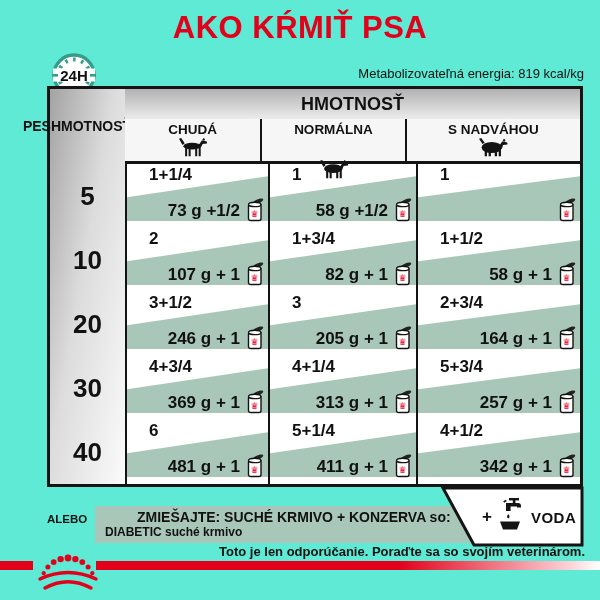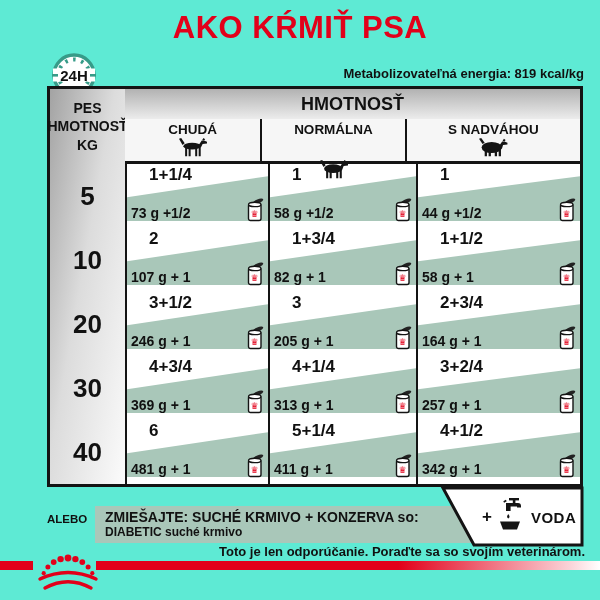--- a/index.html
+++ b/index.html
@@ -3,57 +3,57 @@
 <meta charset="utf-8">
 <style>
   * { margin:0; padding:0; box-sizing:border-box; }
   body { font-family:"Liberation Sans", sans-serif; background:#fff; }
   #stage { position:relative; width:600px; height:600px; background:#5eead4; overflow:hidden; }
 
   .title { position:absolute; top:10px; left:0; width:100%; text-align:center;
            font-size:31px; font-weight:800; color:#e2001a; letter-spacing:.5px; }
 
   .clock { position:absolute; left:50px; top:51px; width:48px; height:48px; }
-  .energy { position:absolute; right:16px; top:66px; font-size:13px; font-weight:700; color:#111;text-align:right; }
+  .energy { position:absolute; right:16px; top:66px; font-size:13px; font-weight:400; color:#111;text-align:right; }
 
   .ftable { position:absolute; left:47px; top:86px; width:536px; height:401px;
             border:3px solid #141414; background:#fff; }
   .leftcol { position:absolute; left:0; top:0; width:75px; height:100%;
              background:linear-gradient(100deg,#a3a3a3 0%,#dcdcdc 45%,#fbfbfb 100%); }
-  .leftcol .lhdr { height:75px; display:flex; flex-direction:column; justify-content:center;
+  .leftcol .lhdr { height:75px; display:flex; flex-direction:row; justify-content:center;
                    align-items:center; font-size:14px; font-weight:800; color:#111; line-height:1.3; text-align:center;}
   .wrow { height:64px; display:flex; align-items:center; justify-content:center;
           font-size:26px; font-weight:800; color:#111; }
 
   .rightarea { position:absolute; left:75px; top:0; width:455px; height:100%; }
   .band { height:30px; background:linear-gradient(#b2b2b2,#ececec); text-align:center;
           font-size:18px; font-weight:800; line-height:30px; color:#111; }
   .subrow { height:45px; display:flex; border-bottom:3px solid #141414; background:#f6f6f6; }
   .sub { display:flex; flex-direction:column; align-items:center; padding-top:3px; }
   .sub .slabel { font-size:13.5px; font-weight:800; color:#111; }
   .sub:nth-child(1){ width:139px; }
   .sub:nth-child(2){ width:148px; border-left:2.5px solid #141414;gap:22px; }
   .sub:nth-child(3){ width:180px; border-left:2.5px solid #141414; }
 
   .drow { display:flex; height:64px; }
   .cell { position:relative; border-left:2.5px solid #141414; overflow:hidden; }
   .cell.c1{ width:143px; } .cell.c2{ width:148px; } .cell.c3{ width:164px; }
   .wedge { position:absolute; inset:0; background:#a9c7b9;
            clip-path:polygon(0 52%,100% 19%,100% 89%,0 89%); }
   .cups { position:absolute; top:1px; left:22px; font-size:17px; font-weight:800; color:#111; }
-  .mix  { position:absolute; bottom:7px; left:4px; right:28px; text-align:left;
-          font-size:14px; font-weight:800; color:#111; white-space:nowrap; }
+  .mix  { position:absolute; bottom:7px; left:4px; right:28px; text-align:right;
+          font-size:17px; font-weight:800; color:#111; white-space:nowrap; }
   .canwrap { position:absolute; right:4px; bottom:6px; width:17px; height:24px; }
 
   .legend-only { position:absolute; left:105px; top:489px; font-size:14px; font-weight:800; color:#111; }
   .alebo { position:absolute; left:47px; top:513px; font-size:11.5px; font-weight:800; color:#111; }
   .greenband { position:absolute; left:95px; top:506px; width:378px; height:37px; background:#a9c7b9;
                clip-path:polygon(0 0,calc(100% - 15px) 0,100% 100%,0 100%);
                padding:3px 0 0 10px; }
-  .greenband .l1 { font-size:14px; font-weight:800; color:#111; }
+  .greenband .l1 { font-size:14px; font-weight:800; color:#111;margin-left:32px; }
   .greenband .l2 { font-size:12px; font-weight:800; color:#111; }
 
   .vodabox { position:absolute; left:436px; top:486px; width:149px; height:62px; }
   .vodabox .content { position:absolute; left:46px; top:0; height:100%; display:flex;
                       align-items:center; gap:6px; }
   .plus { font-size:17px; font-weight:800; color:#111; }
   .voda { font-size:15px; font-weight:800; color:#111; letter-spacing:.5px; }
 
   .footnote { position:absolute; right:15px; top:544px; font-size:13px; font-weight:700; color:#111; }
   .bar1 { position:absolute; left:0; top:561px; width:33px; height:9px; background:#e2001a; }
@@ -174,21 +174,20 @@
       <ellipse cx="11" cy="3.4" rx="5.6" ry="2" fill="#222" transform="rotate(-22 11 3.4)"></ellipse>
       <rect x="1.5" y="6" width="12.5" height="16.5" rx="2" fill="#fff" stroke="#141414" stroke-width="1.4"></rect>
       <ellipse cx="7.75" cy="6.4" rx="6.2" ry="2.2" fill="#fff" stroke="#141414" stroke-width="1.4"></ellipse>
       <text x="7.6" y="18.5" text-anchor="middle" font-size="9" fill="#e2001a">♛</text>
     </svg>
   </span>
           </div>
         <div class="cell c3">
             <div class="wedge"></div>
             <div class="cups">1</div>
-            <div class="mix">44 g +1/2</div>
             <span class="canwrap">
     <svg width="17" height="24" viewBox="0 0 17 24">
       <ellipse cx="11" cy="3.4" rx="5.6" ry="2" fill="#222" transform="rotate(-22 11 3.4)"></ellipse>
       <rect x="1.5" y="6" width="12.5" height="16.5" rx="2" fill="#fff" stroke="#141414" stroke-width="1.4"></rect>
       <ellipse cx="7.75" cy="6.4" rx="6.2" ry="2.2" fill="#fff" stroke="#141414" stroke-width="1.4"></ellipse>
       <text x="7.6" y="18.5" text-anchor="middle" font-size="9" fill="#e2001a">♛</text>
     </svg>
   </span>
           </div>
       </div>
@@ -296,21 +295,21 @@
     <svg width="17" height="24" viewBox="0 0 17 24">
       <ellipse cx="11" cy="3.4" rx="5.6" ry="2" fill="#222" transform="rotate(-22 11 3.4)"></ellipse>
       <rect x="1.5" y="6" width="12.5" height="16.5" rx="2" fill="#fff" stroke="#141414" stroke-width="1.4"></rect>
       <ellipse cx="7.75" cy="6.4" rx="6.2" ry="2.2" fill="#fff" stroke="#141414" stroke-width="1.4"></ellipse>
       <text x="7.6" y="18.5" text-anchor="middle" font-size="9" fill="#e2001a">♛</text>
     </svg>
   </span>
           </div>
         <div class="cell c3">
             <div class="wedge"></div>
-            <div class="cups">3+2/4</div>
+            <div class="cups">5+3/4</div>
             <div class="mix">257 g + 1</div>
             <span class="canwrap">
     <svg width="17" height="24" viewBox="0 0 17 24">
       <ellipse cx="11" cy="3.4" rx="5.6" ry="2" fill="#222" transform="rotate(-22 11 3.4)"></ellipse>
       <rect x="1.5" y="6" width="12.5" height="16.5" rx="2" fill="#fff" stroke="#141414" stroke-width="1.4"></rect>
       <ellipse cx="7.75" cy="6.4" rx="6.2" ry="2.2" fill="#fff" stroke="#141414" stroke-width="1.4"></ellipse>
       <text x="7.6" y="18.5" text-anchor="middle" font-size="9" fill="#e2001a">♛</text>
     </svg>
   </span>
           </div>

